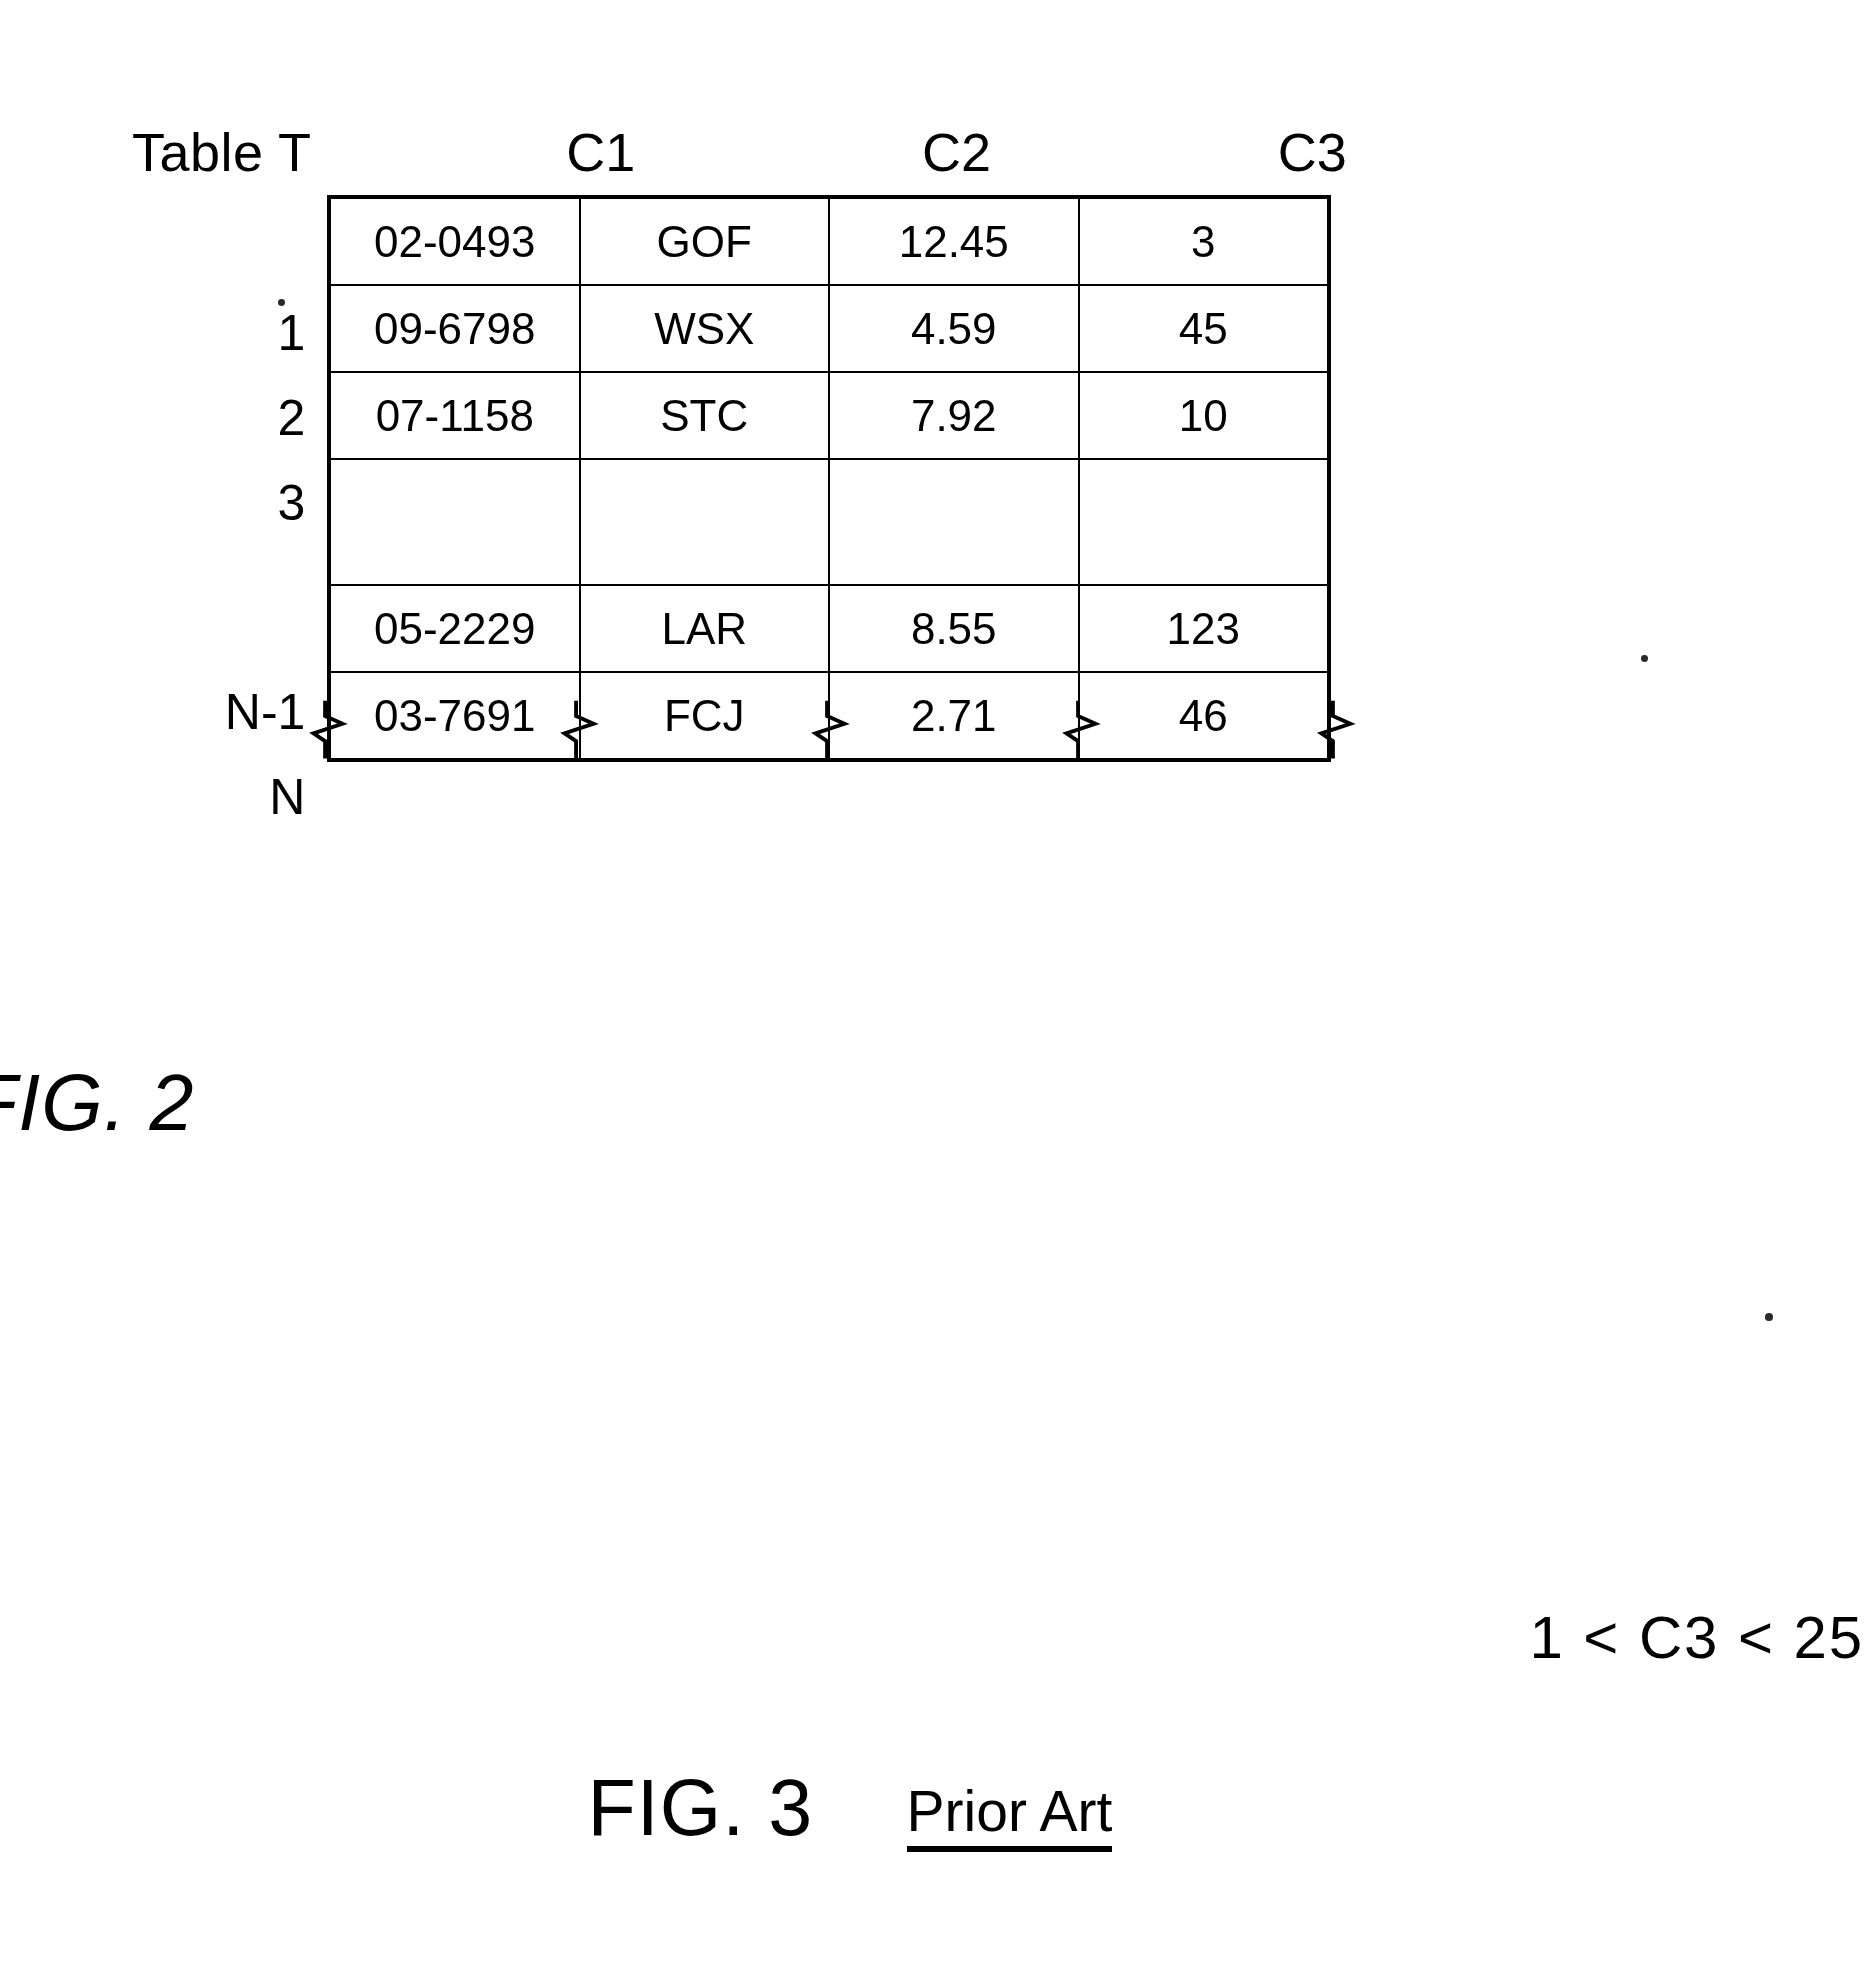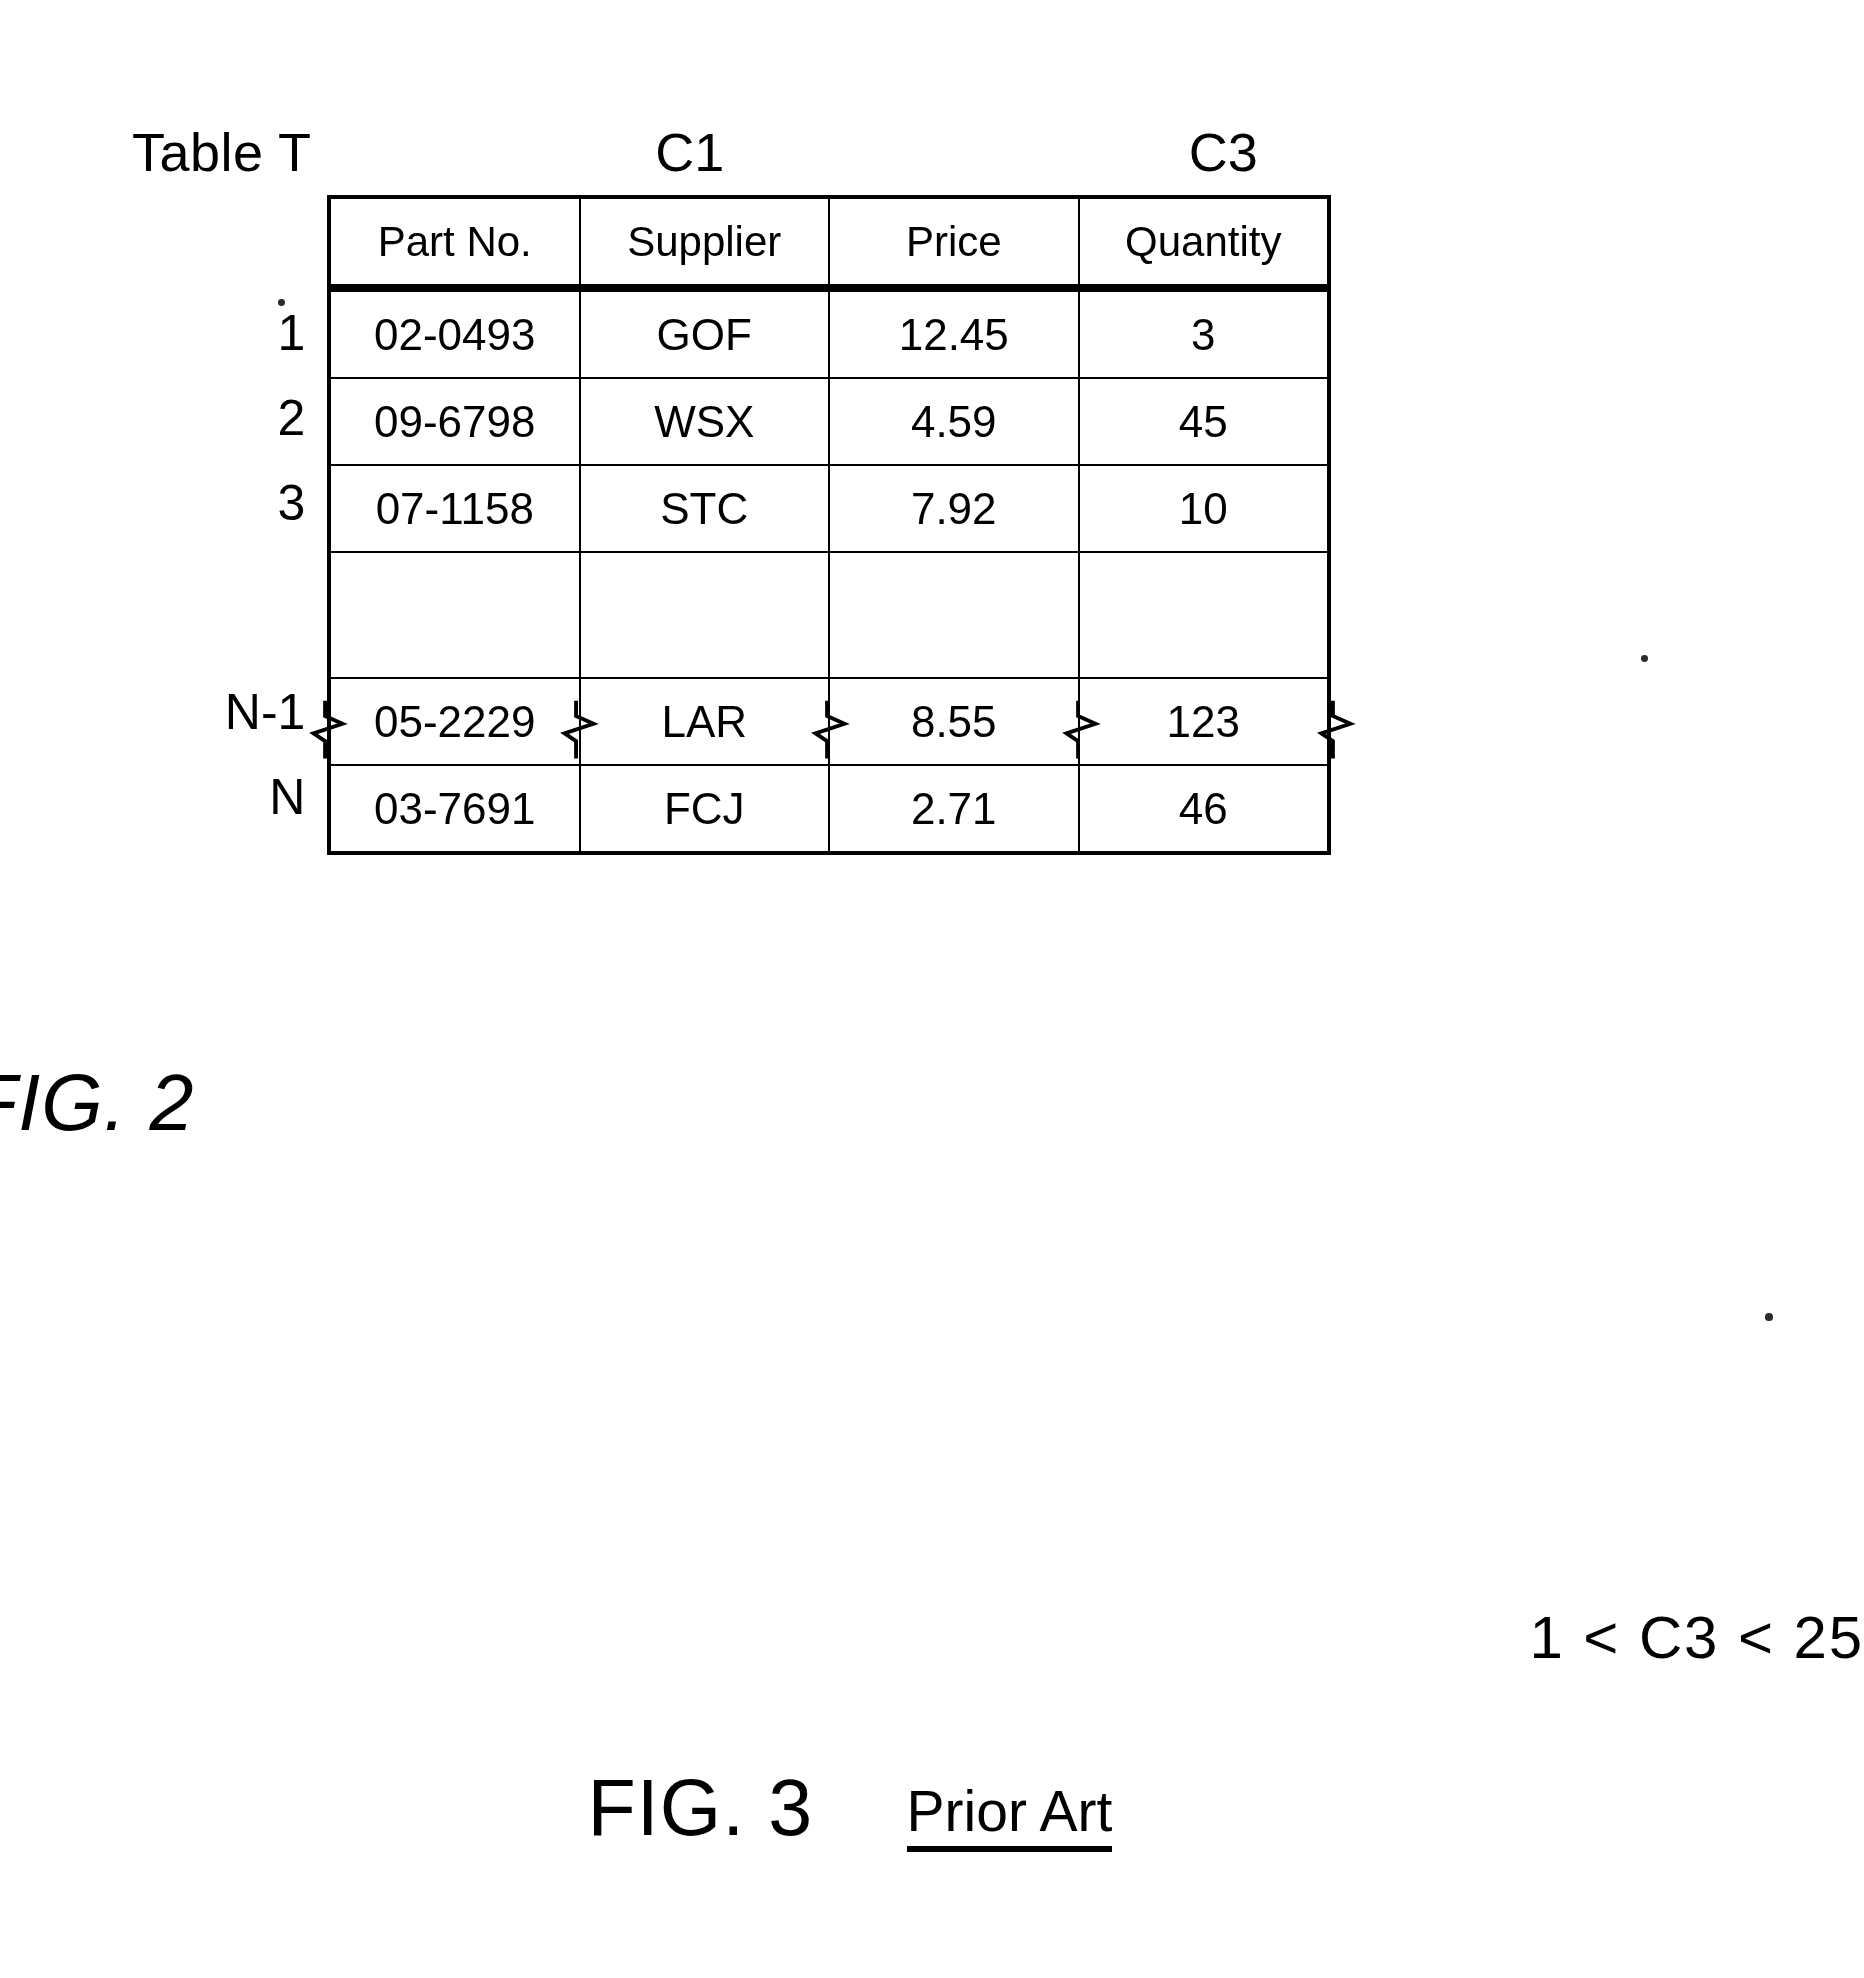--- a/index.html
+++ b/index.html
@@ -176,20 +176,21 @@
 </style>
 </head>
 <body>
 
 <div id="fig2">
 
   <div class="table-label">Table T</div>
 
   <div class="col-ids">
     <div class="col-id">C1</div>
+    <div class="col-id">C2</div>
     <div class="col-id">C3</div>
   </div>
 
   <div class="row-ids">
     <div class="row-id r-data">1</div>
     <div class="row-id r-data">2</div>
     <div class="row-id r-data">3</div>
     <div class="row-id r-break"></div>
     <div class="row-id r-data">N-1</div>
     <div class="row-id r-data">N</div>
@@ -197,26 +198,20 @@
 
   <div class="grid">
     <table class="tbl">
       <colgroup>
         <col style="width:25%">
           <col style="width:25%">
           <col style="width:25%">
           <col style="width:25%">
       </colgroup>
       <tbody>
-        <tr class="header-row">
-          <td>Part No.</td>
-          <td>Supplier</td>
-          <td>Price</td>
-          <td>Quantity</td>
-        </tr>
 
         <tr>
           <td>02-0493</td>
           <td>GOF</td>
           <td>12.45</td>
           <td>3</td>
         </tr>
 
         <tr>
           <td>09-6798</td>

